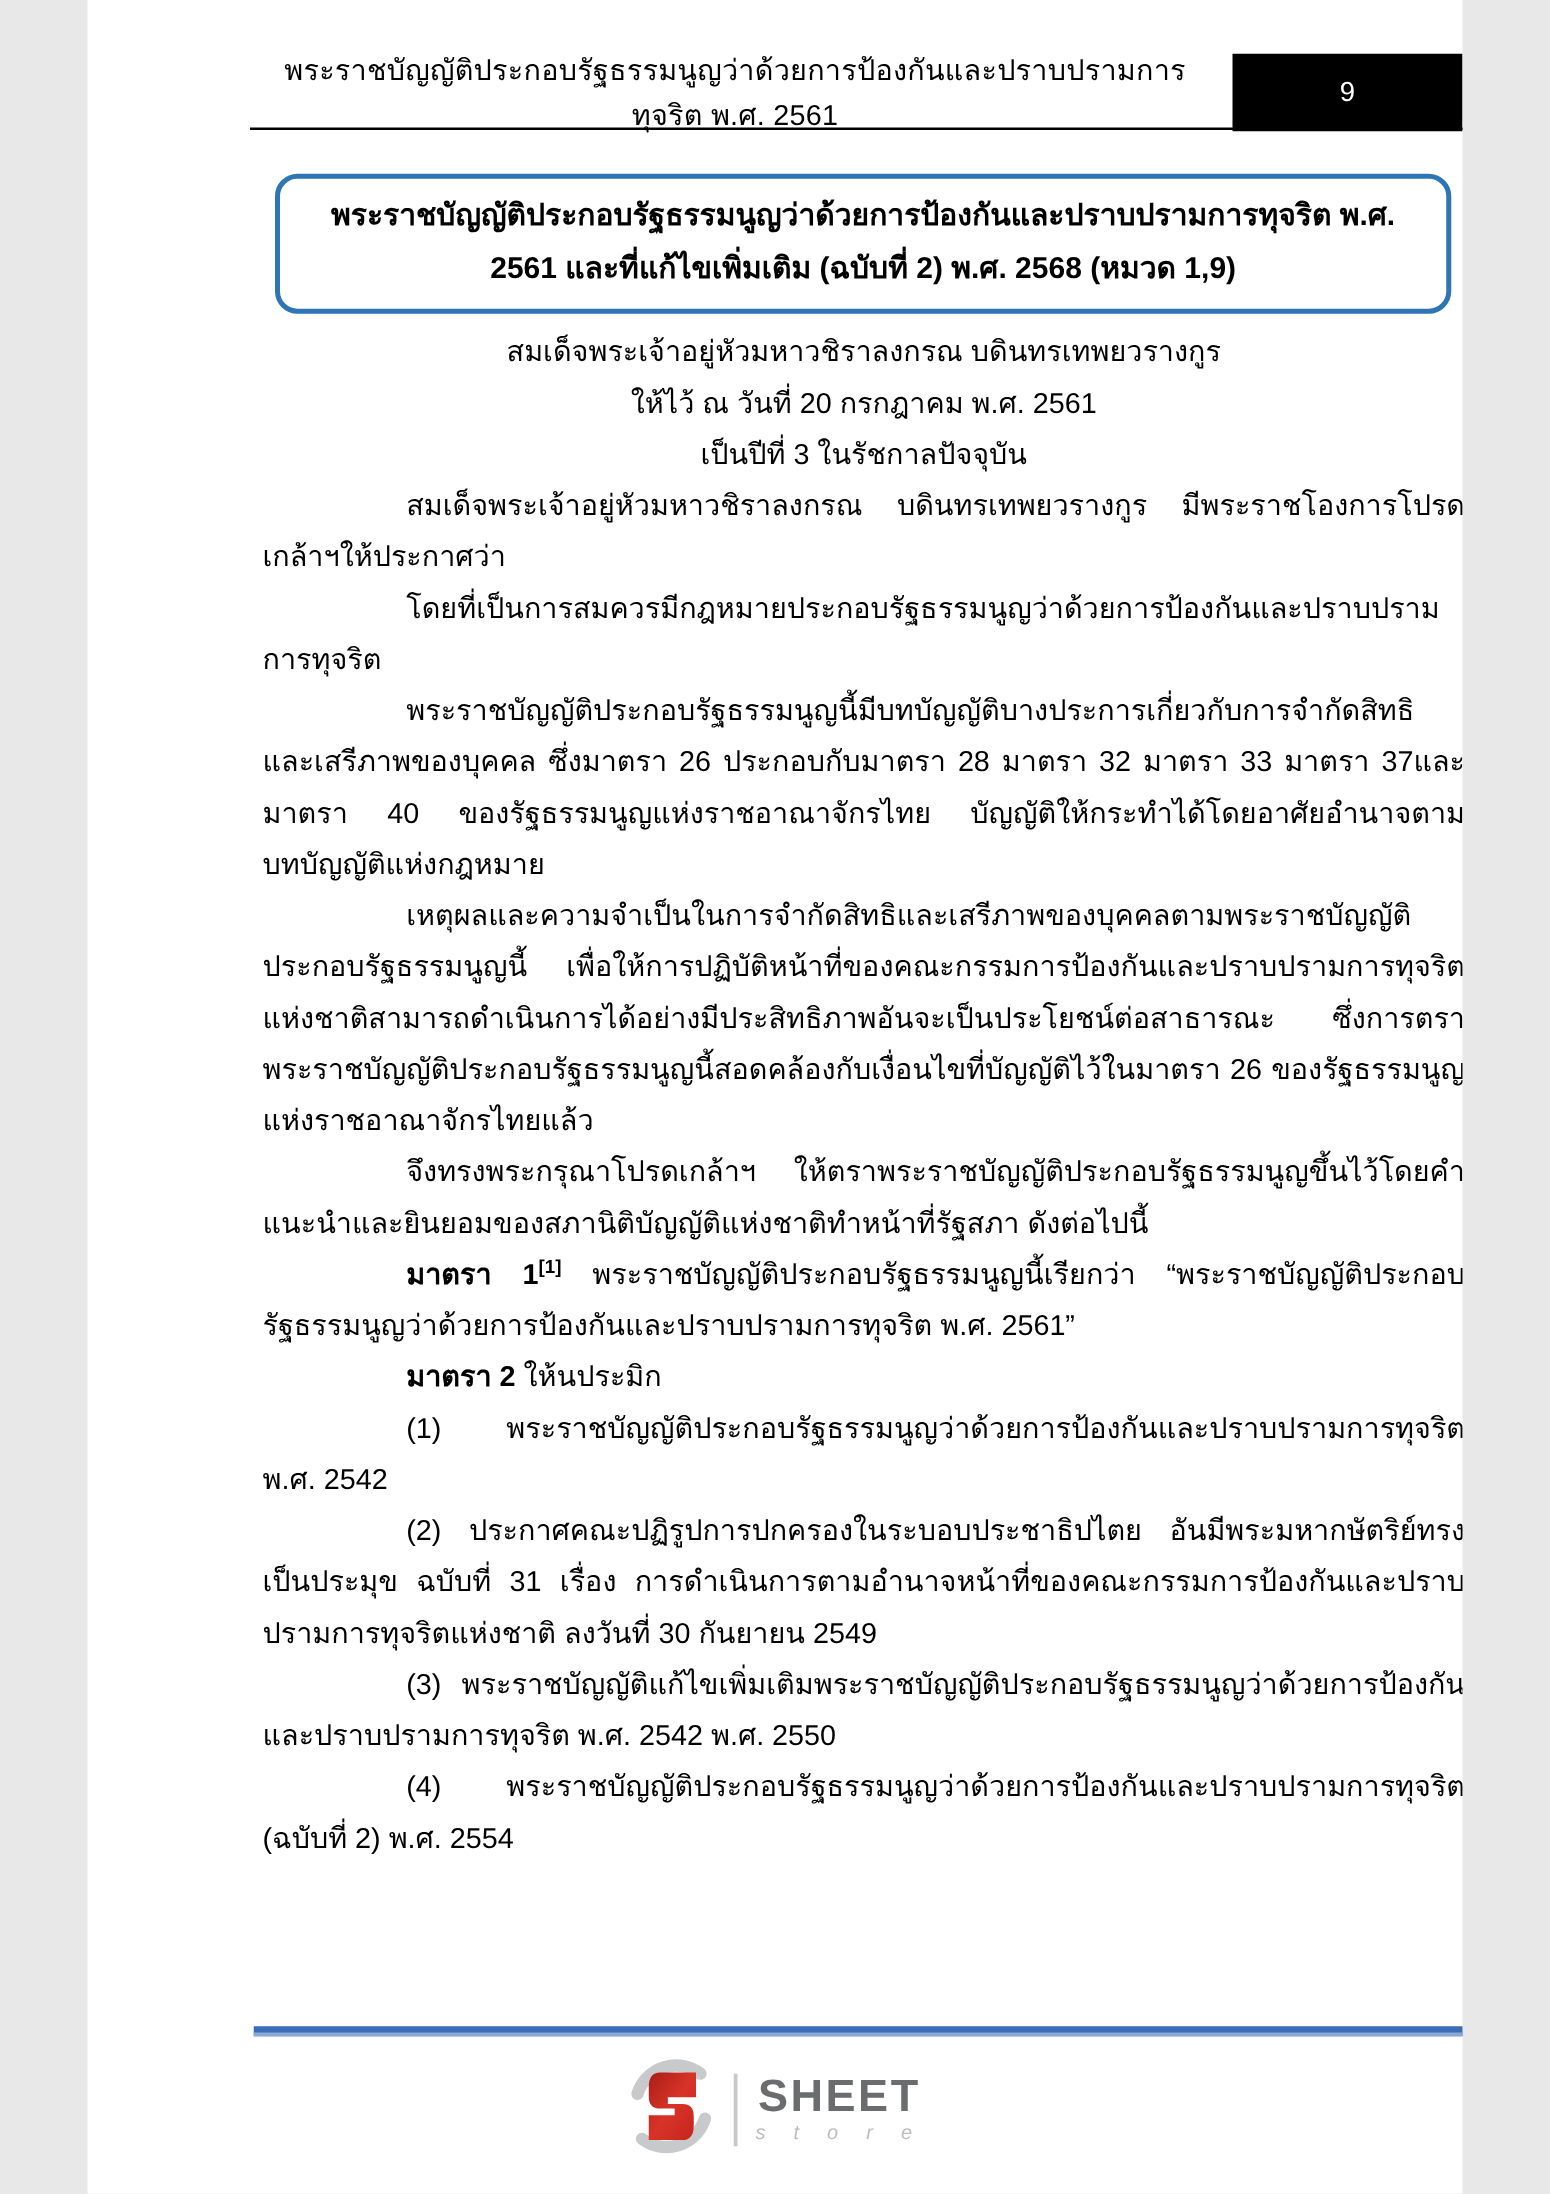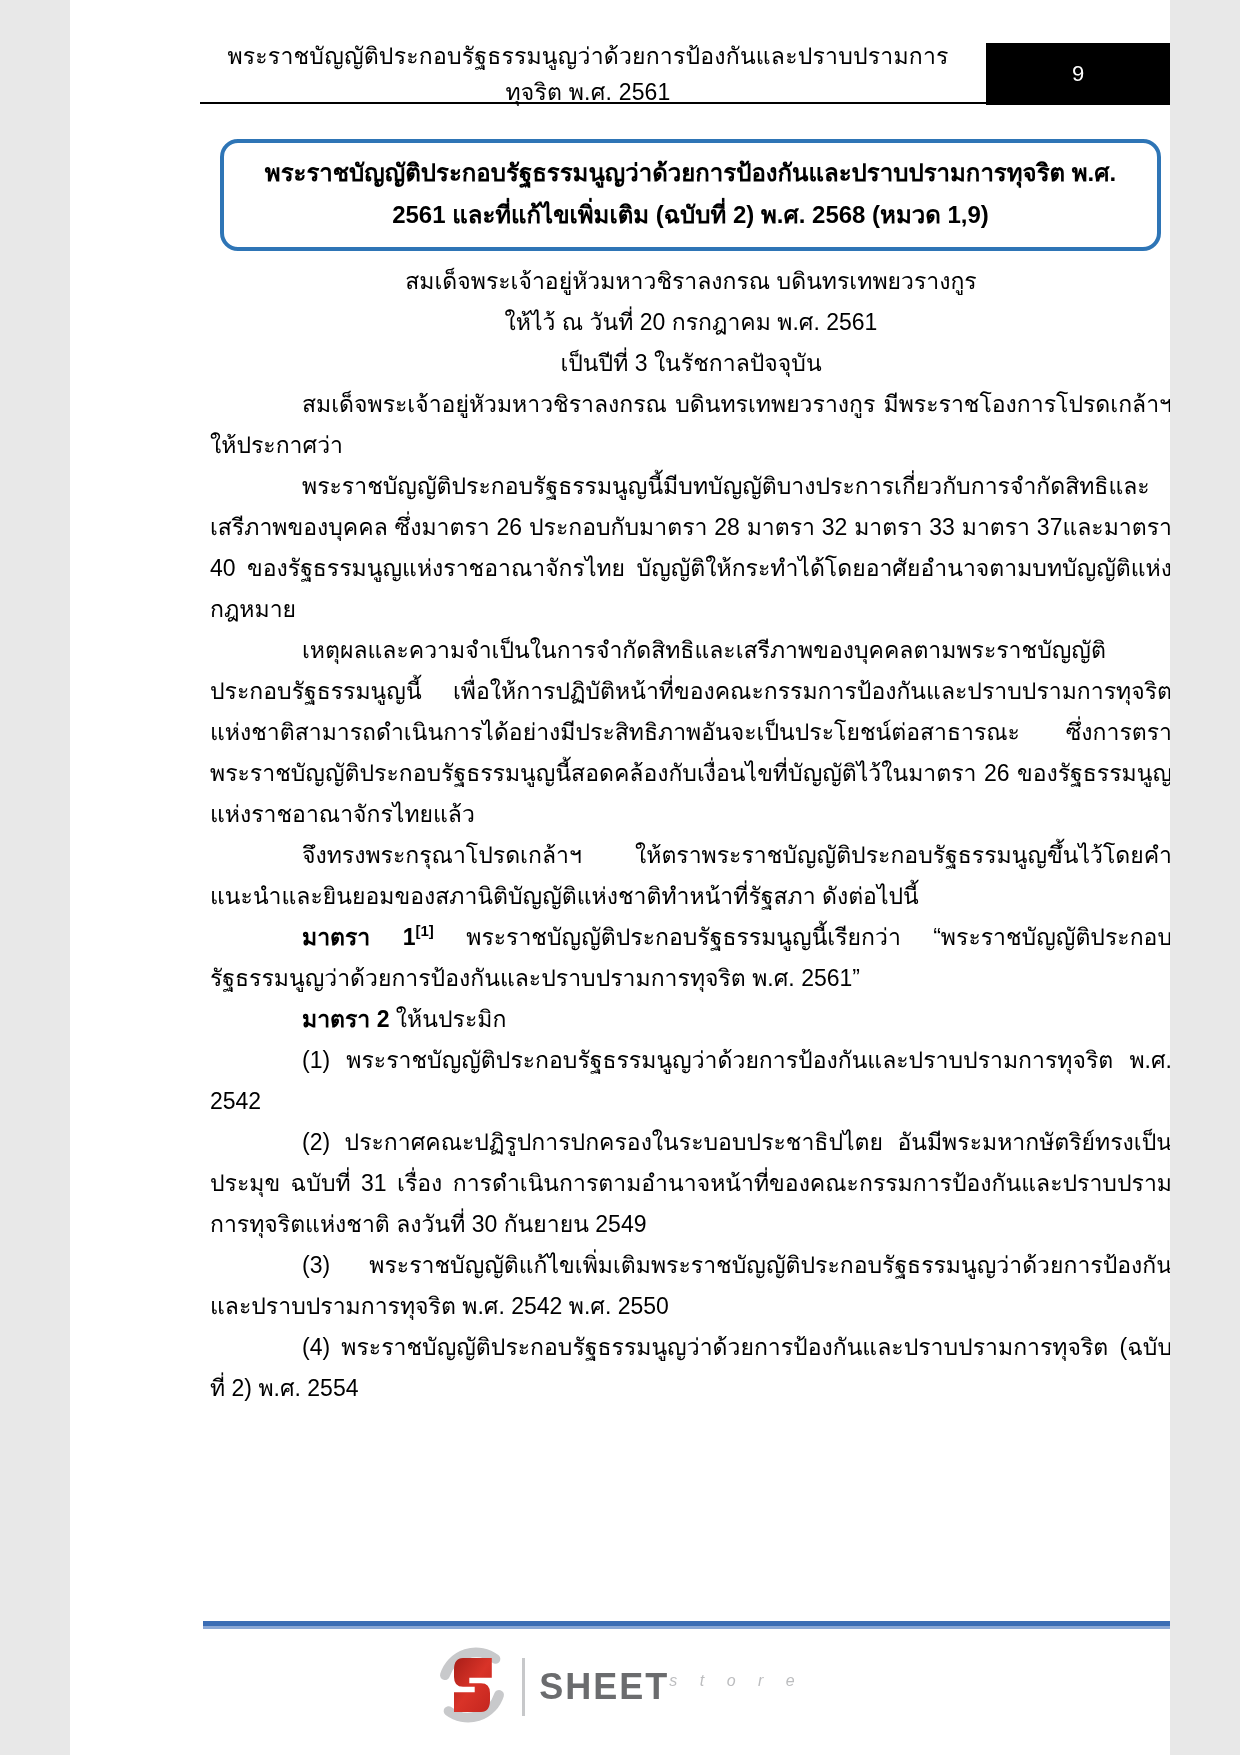--- a/index.html
+++ b/index.html
@@ -66,21 +66,21 @@
   .body-text {
     position: absolute;
     top: 261px; left: 140px;
     width: 962px;
     font-size: 23px;
     line-height: 41px;
     text-align: justify;
   }
   .body-text p { text-indent: 92px; }
   .body-text p.center { text-align: center; text-indent: 0; }
-  .lead { font-weight: bold; }
+  .lead { font-weight: bold; margin-left: 23px; }
   sup.fn { font-size: 15px; vertical-align: super; line-height: 0; font-weight: bold; }
 
   
   .footer-bar {
     position: absolute;
     top: 1621px; left: 133px;
     width: 977px; height: 8px;
     background: #3a6db5;
     border-bottom: 3px solid #8aa8d6;
   }
@@ -89,21 +89,21 @@
     top: 1646px; left: 0; right: 0;
     display: flex;
     align-items: center;
     justify-content: center;
     gap: 14px;
   }
   .logo-divider {
     width: 3px; height: 58px;
     background: #c7c8ca;
   }
-  .brand-block { display: flex; flex-direction: row; text-align: center; }
+  .brand-block { display: flex; flex-direction: column; text-align: center; }
   .brand-name {
     font-size: 36px;
     font-weight: bold;
     color: #6b6c6e;
     letter-spacing: 2px;
     line-height: 36px;
   }
   .brand-sub {
     font-size: 16px;
     color: #bcbdbf;
@@ -129,20 +129,21 @@
   <div class="title-box">
     <span>พระราชบัญญัติประกอบรัฐธรรมนูญว่าด้วยการป้องกันและปราบปรามการทุจริต พ.ศ. 2561 และที่แก้ไขเพิ่มเติม (ฉบับที่ 2) พ.ศ. 2568 (หมวด 1,9)</span>
   </div>
 
   <div class="body-text">
     <p class="center">สมเด็จพระเจ้าอยู่หัวมหาวชิราลงกรณ บดินทรเทพยวรางกูร</p>
     <p class="center">ให้ไว้ ณ วันที่ 20 กรกฎาคม พ.ศ. 2561</p>
     <p class="center">เป็นปีที่ 3 ในรัชกาลปัจจุบัน</p>
 
     <p><b class="lead"></b><sup class="fn"></sup><span>สมเด็จพระเจ้าอยู่หัวมหาวชิราลงกรณ บดินทรเทพยวรางกูร มีพระราชโองการโปรดเกล้าฯให้ประกาศว่า</span></p>
+    <p><b class="lead"></b><sup class="fn"></sup><span>โดยที่เป็นการสมควรมีกฎหมายประกอบรัฐธรรมนูญว่าด้วยการป้องกันและปราบปรามการทุจริต</span></p>
     <p><b class="lead"></b><sup class="fn"></sup><span>พระราชบัญญัติประกอบรัฐธรรมนูญนี้มีบทบัญญัติบางประการเกี่ยวกับการจำกัดสิทธิและเสรีภาพของบุคคล ซึ่งมาตรา 26 ประกอบกับมาตรา 28 มาตรา 32 มาตรา 33 มาตรา 37และมาตรา 40 ของรัฐธรรมนูญแห่งราชอาณาจักรไทย บัญญัติให้กระทำได้โดยอาศัยอำนาจตามบทบัญญัติแห่งกฎหมาย</span></p>
     <p><b class="lead"></b><sup class="fn"></sup><span>เหตุผลและความจำเป็นในการจำกัดสิทธิและเสรีภาพของบุคคลตามพระราชบัญญัติประกอบรัฐธรรมนูญนี้ เพื่อให้การปฏิบัติหน้าที่ของคณะกรรมการป้องกันและปราบปรามการทุจริตแห่งชาติสามารถดำเนินการได้อย่างมีประสิทธิภาพอันจะเป็นประโยชน์ต่อสาธารณะ ซึ่งการตราพระราชบัญญัติประกอบรัฐธรรมนูญนี้สอดคล้องกับเงื่อนไขที่บัญญัติไว้ในมาตรา 26 ของรัฐธรรมนูญแห่งราชอาณาจักรไทยแล้ว</span></p>
     <p><b class="lead"></b><sup class="fn"></sup><span>จึงทรงพระกรุณาโปรดเกล้าฯ ให้ตราพระราชบัญญัติประกอบรัฐธรรมนูญขึ้นไว้โดยคำแนะนำและยินยอมของสภานิติบัญญัติแห่งชาติทำหน้าที่รัฐสภา ดังต่อไปนี้</span></p>
     <p><b class="lead">มาตรา 1</b><sup class="fn">[1]</sup><span> พระราชบัญญัติประกอบรัฐธรรมนูญนี้เรียกว่า “พระราชบัญญัติประกอบรัฐธรรมนูญว่าด้วยการป้องกันและปราบปรามการทุจริต พ.ศ. 2561”</span></p>
     <p><b class="lead">มาตรา 2</b><sup class="fn"></sup><span> ให้นประมิก</span></p>
     <p><b class="lead"></b><sup class="fn"></sup><span>(1) พระราชบัญญัติประกอบรัฐธรรมนูญว่าด้วยการป้องกันและปราบปรามการทุจริต พ.ศ. 2542</span></p>
     <p><b class="lead"></b><sup class="fn"></sup><span>(2) ประกาศคณะปฏิรูปการปกครองในระบอบประชาธิปไตย อันมีพระมหากษัตริย์ทรงเป็นประมุข ฉบับที่ 31 เรื่อง การดำเนินการตามอำนาจหน้าที่ของคณะกรรมการป้องกันและปราบปรามการทุจริตแห่งชาติ ลงวันที่ 30 กันยายน 2549</span></p>
     <p><b class="lead"></b><sup class="fn"></sup><span>(3) พระราชบัญญัติแก้ไขเพิ่มเติมพระราชบัญญัติประกอบรัฐธรรมนูญว่าด้วยการป้องกันและปราบปรามการทุจริต พ.ศ. 2542 พ.ศ. 2550</span></p>
     <p><b class="lead"></b><sup class="fn"></sup><span>(4) พระราชบัญญัติประกอบรัฐธรรมนูญว่าด้วยการป้องกันและปราบปรามการทุจริต (ฉบับที่ 2) พ.ศ. 2554</span></p>
   </div>

